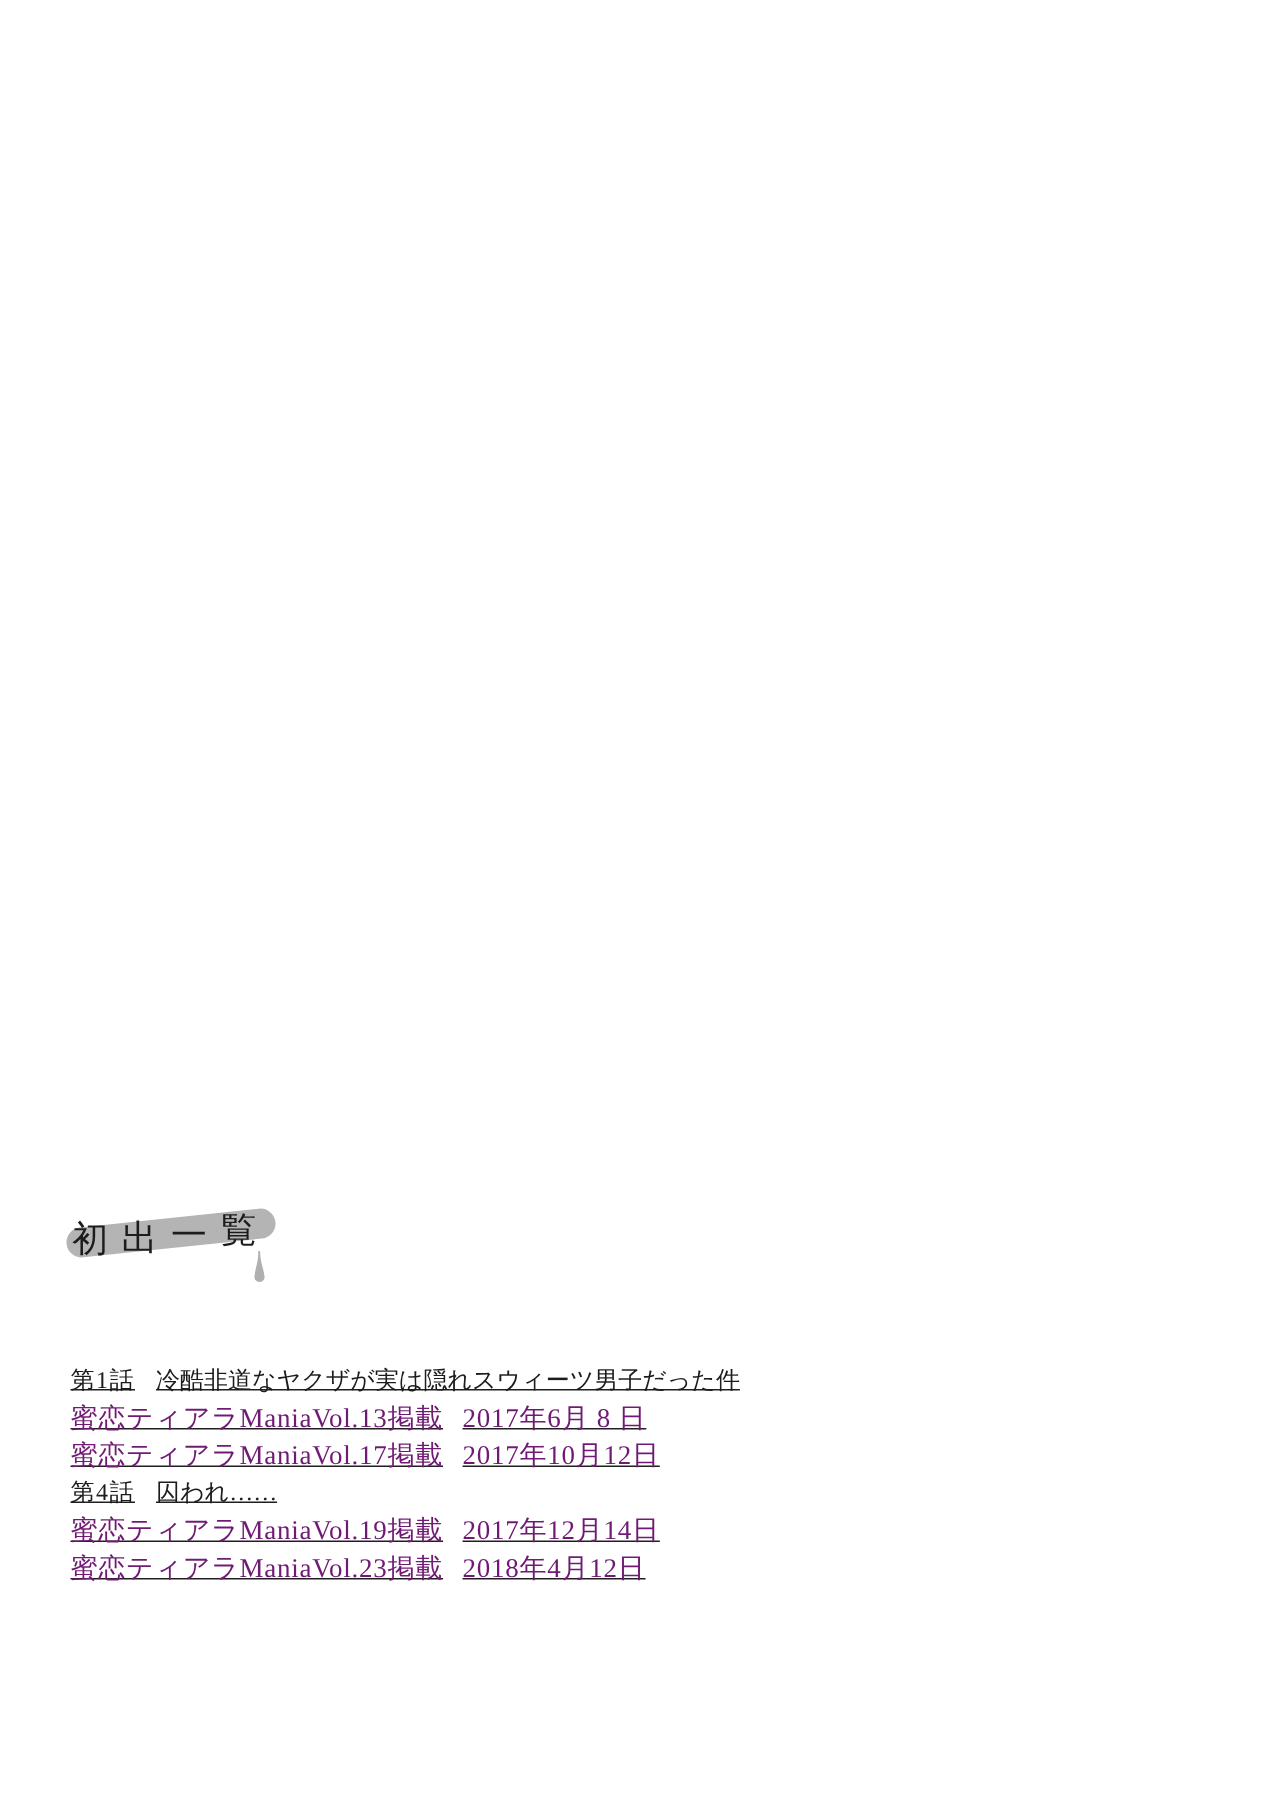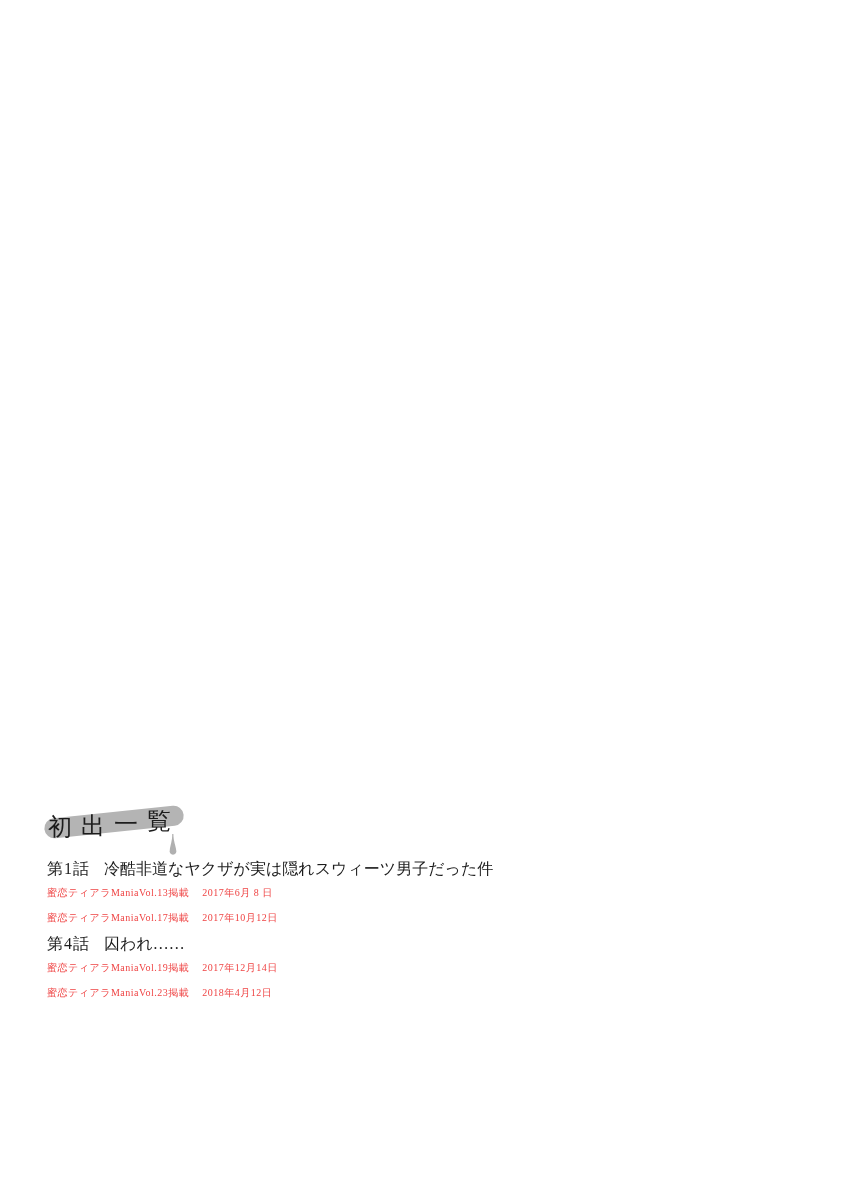--- a/index.html
+++ b/index.html
@@ -45,35 +45,36 @@
     left: 167px;
     top: 834px;
     width: 11px;
     height: 23px;
   }
 
   
   .entries {
     position: absolute;
     left: 47px;
-    top: 856px;
+    top: 908px;
     width: 520px;
+    text-decoration: underline;
   }
   .entry { margin-bottom: 1px; }
   .title-line {
     font-size: 16px;
     line-height: 25px;
     color: #1c1c1c;
     white-space: nowrap;
   }
   .chapter { margin-right: 14px; letter-spacing: 1px; }
   .date-line {
-    font-size: 10px;
+    font-size: 18px;
     line-height: 24px;
-    color: #ef4444;
+    color: #701a75;
     letter-spacing: 0.5px;
     white-space: nowrap;
   }
   .magazine { margin-right: 13px; }
 </style>
 </head>
 <body>
 
 <div class="page">
 

